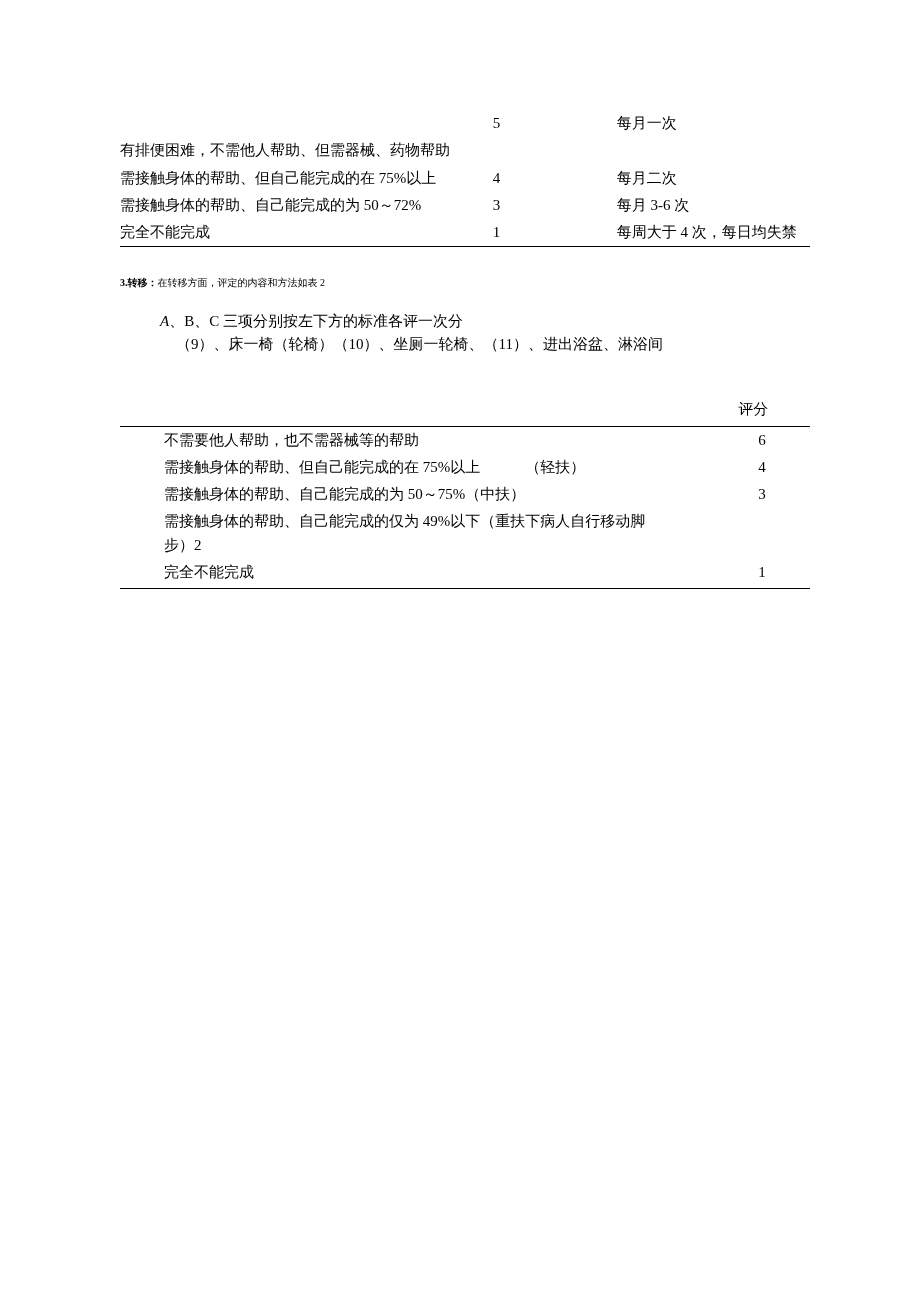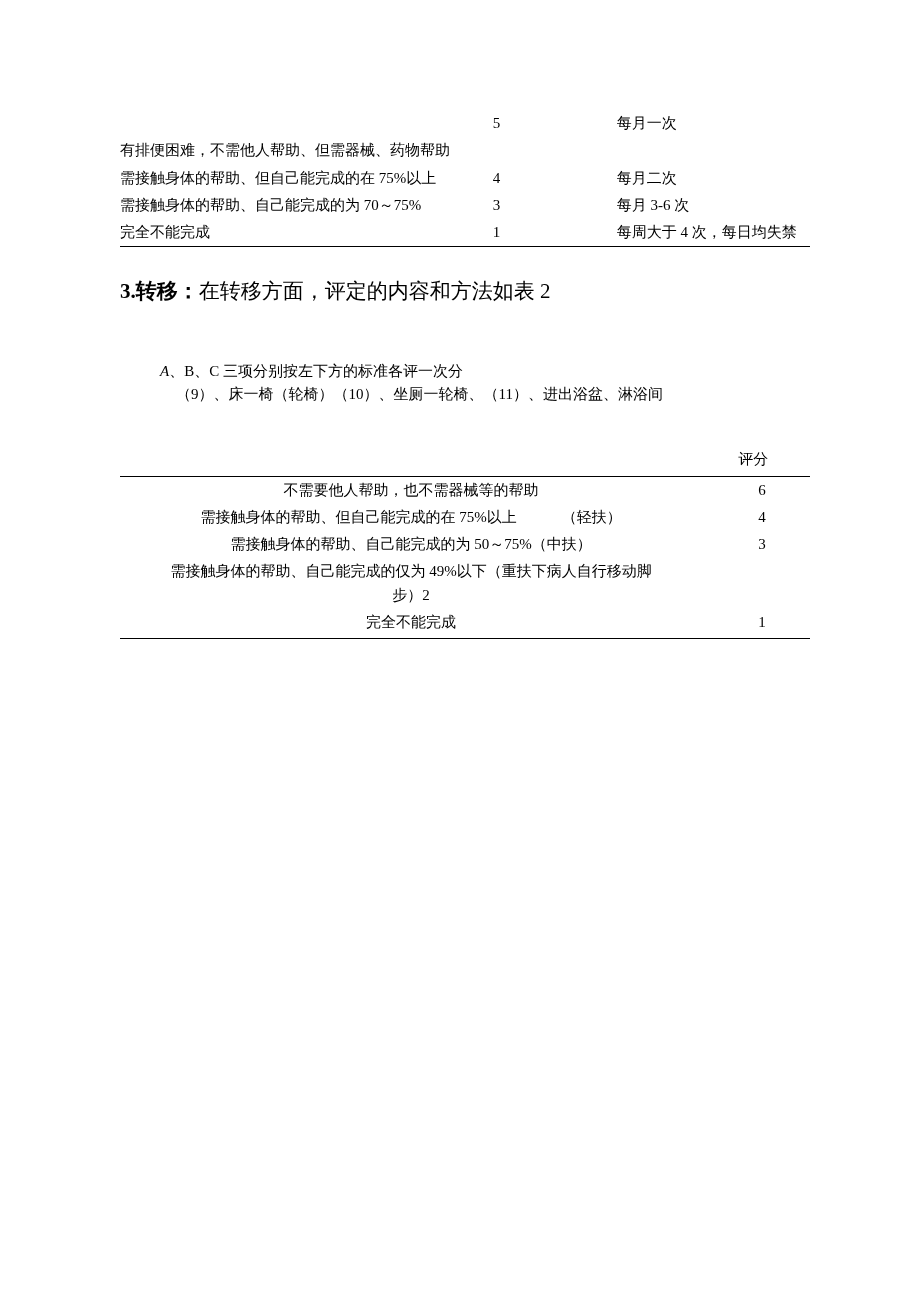--- a/index.html
+++ b/index.html
@@ -28,50 +28,50 @@
   .table1 .col-desc { width: 52%; }
   .table1 .col-score { width: 20%; padding-left: 14px; }
   .table1 .col-freq { width: 28%; margin-top: 16px; }
   .table1-border {
     border-bottom: 1px solid #000;
   }
   .section3 {
     margin-top: 28px;
   }
   .section3-header {
-    font-size: 21px;
+    font-size: 10px;
   }
   .bold { font-weight: bold; }
   .table2-caption {
     text-align: center;
     font-weight: bold;
     margin-top: 6px;
   }
   .table2-abcnote {
-    margin-top: 52px;
+    margin-top: 19px;
     padding-left: 40px;
   }
   .abc-line1 { }
   .abc-line2 { padding-left: 16px; }
   .italic-A { font-style: italic; font-family: "Times New Roman", serif; }
   .table2 {
     width: 100%;
     border-collapse: collapse;
     margin-top: 40px;
   }
   .table2 th, .table2 td {
     padding: 2px 0;
     text-align: left;
     font-weight: normal;
   }
   .table2-headrow th {
     border-bottom: 1px solid #000;
     padding-bottom: 4px;
   }
-  .table2 .col2-desc { width: 78%; padding-left: 44px; text-align: center; }
+  .table2 .col2-desc { width: 78%; padding-left: 44px; }
   .table2 .col2-score { width: 22%; padding-left: 100px; }
   .table2 .score-head { padding-left: 80px; }
   .table2-lastrow td {
     border-bottom: 1px solid #000;
     padding-bottom: 4px;
   }
 </style>
 </head>
 <body>
 
@@ -88,21 +88,21 @@
         <td class="col-desc">有排便困难，不需他人帮助、但需器械、药物帮助</td>
         <td class="col-score"></td>
         <td class="col-freq"></td>
       </tr>
       <tr>
         <td class="col-desc">需接触身体的帮助、但自己能完成的在 75%以上</td>
         <td class="col-score">4</td>
         <td class="col-freq">每月二次</td>
       </tr>
       <tr>
-        <td class="col-desc">需接触身体的帮助、自己能完成的为 70～75%</td>
+        <td class="col-desc">需接触身体的帮助、自己能完成的为 50～72%</td>
         <td class="col-score">3</td>
         <td class="col-freq">每月 3-6 次</td>
       </tr>
       <tr>
         <td class="col-desc table1-border">完全不能完成</td>
         <td class="col-score table1-border">1</td>
         <td class="col-freq table1-border">每周大于 4 次，每日均失禁</td>
       </tr>
     </tbody>
   </table>

